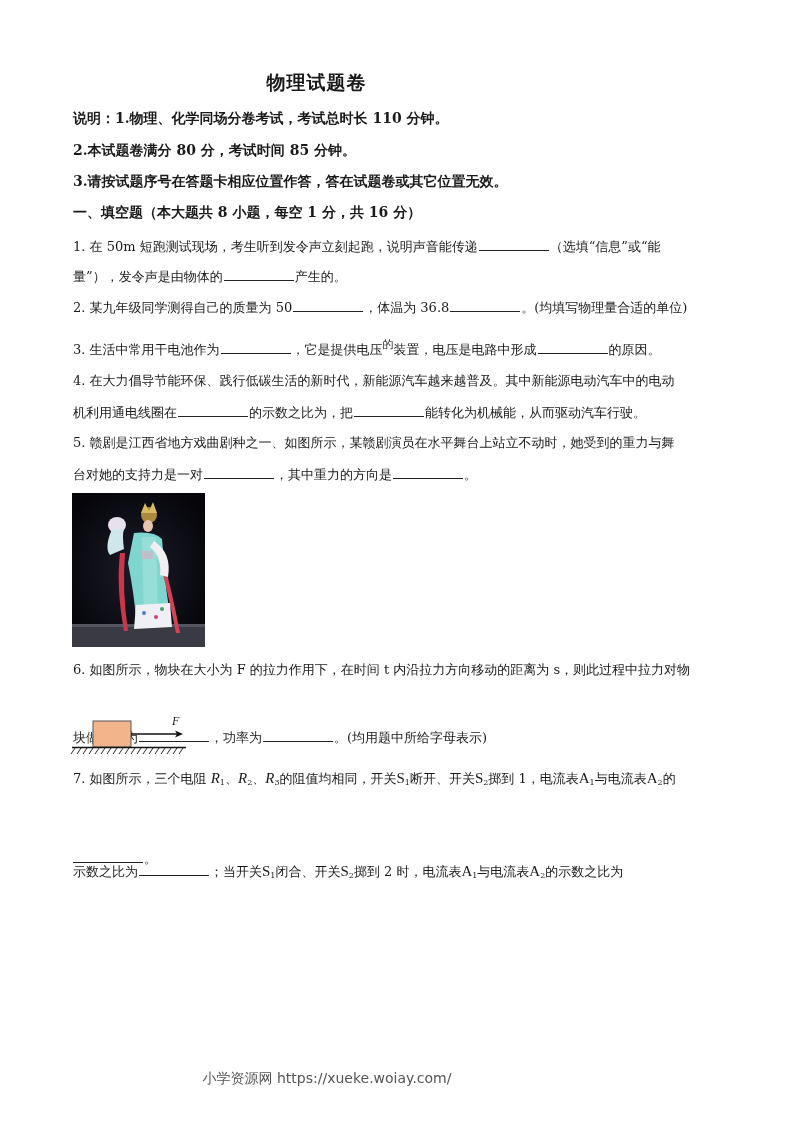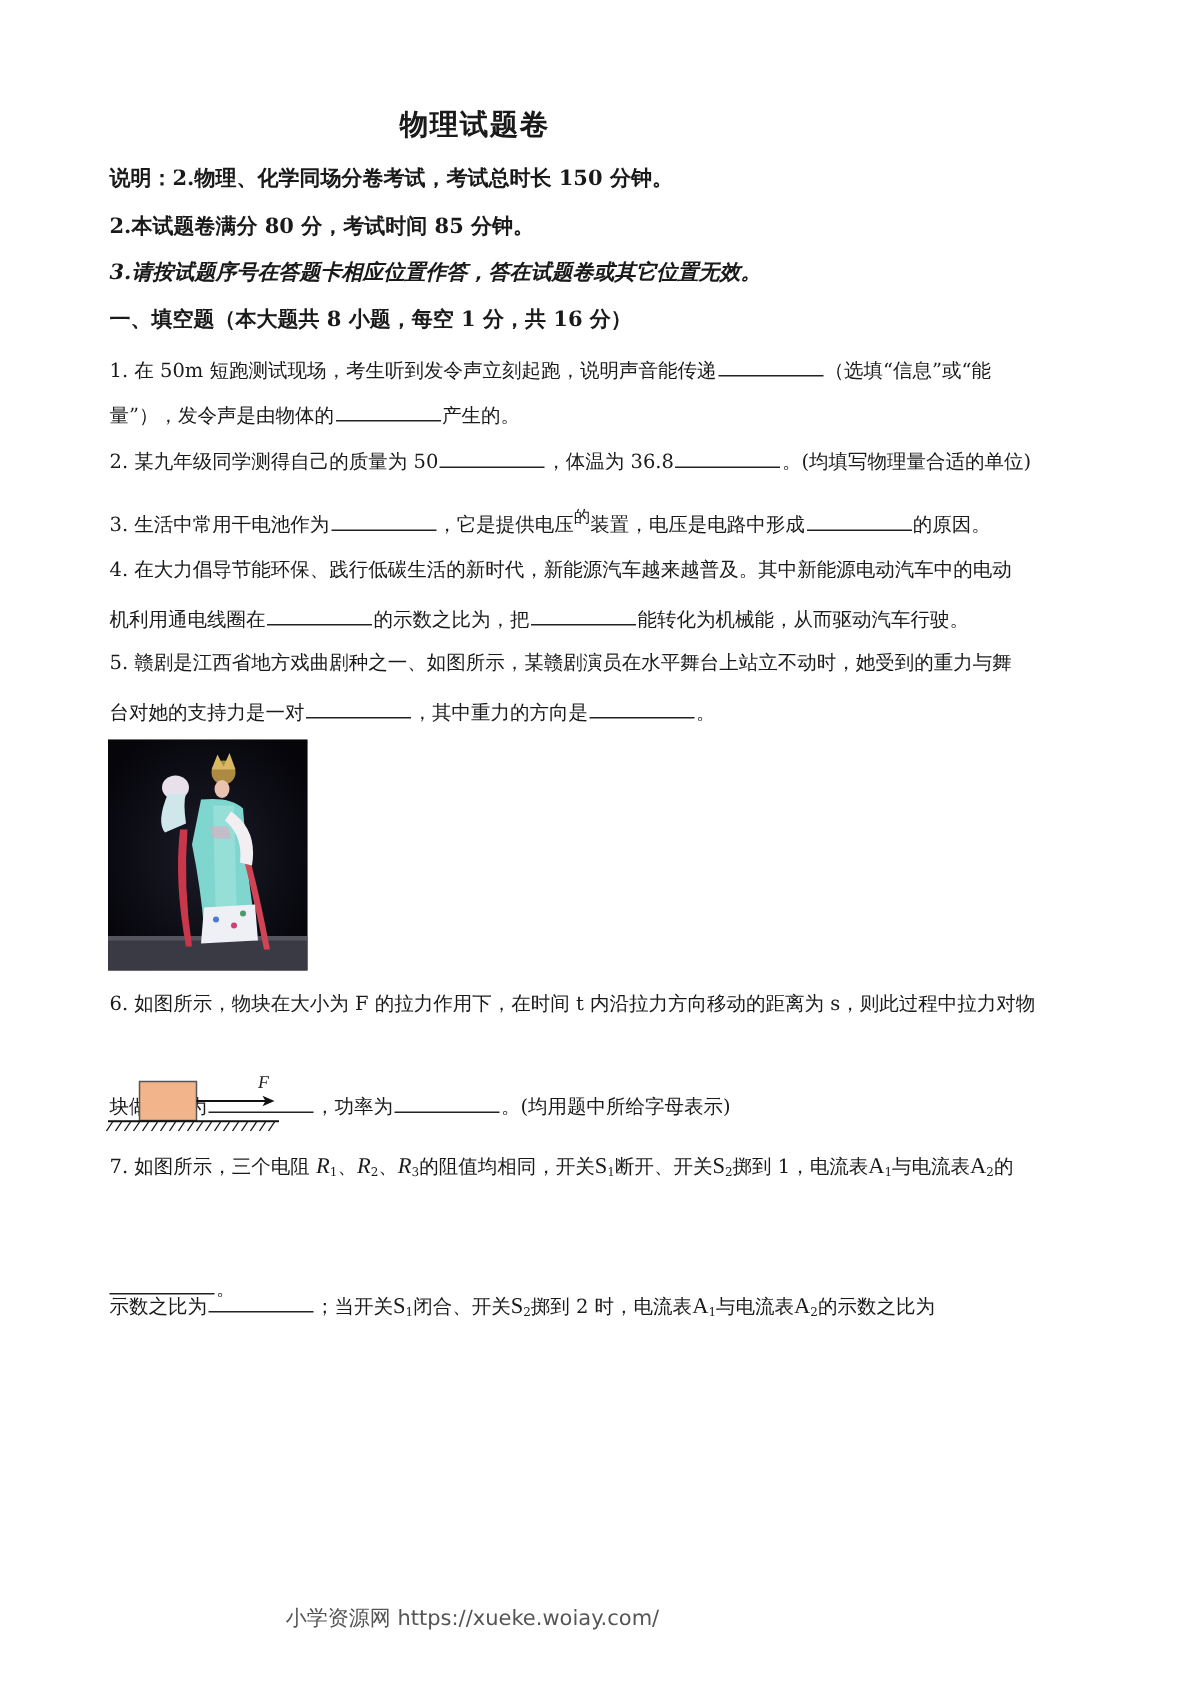--- a/index.html
+++ b/index.html
@@ -8,31 +8,31 @@
   .abs { position: absolute; }
   .title { left: 0; width: 633px; top: 70px; text-align: center; font-size: 19px; font-weight: bold; letter-spacing: 1px; }
   .bold-line { left: 73px; font-size: 14px; font-weight: bold; white-space: nowrap; }
   .q-line { left: 73px; font-size: 13px; white-space: nowrap; line-height: 18px; }
   .blank { display: inline-block; width: 70px; border-bottom: 1px solid #222; height: 14px; vertical-align: baseline; margin: 0 1px; }
   .sup { font-size: 11px; vertical-align: 6px; }
   .sym { font-family: "Liberation Serif", serif; font-size: 15px; }
   .ital { font-style: italic; }
   .sub { font-size: 8px; vertical-align: -2px; }
   .opera { left: 72px; top: 493px; width: 133px; height: 154px; background: #0a0a10; overflow: hidden; }
-  .footer { left: 0; width: 630px; top: 1070px; text-align: center; font-size: 14px; color: #555;
+  .footer { left: 12px; width: 630px; top: 1070px; text-align: center; font-size: 14px; color: #555;
             font-family: "DejaVu Sans", "Liberation Sans", sans-serif; }
 </style>
 </head>
 <body>
 
 <div class="abs title">物理试题卷</div>
 
-<div class="abs bold-line" style="top:110px;">说明：2.物理、化学同场分卷考试，考试总时长 150 分钟。</div>
+<div class="abs bold-line" style="top:110px;">说明：1.物理、化学同场分卷考试，考试总时长 110 分钟。</div>
 <div class="abs bold-line" style="top:142px;">2.本试题卷满分 80 分，考试时间 85 分钟。</div>
-<div class="abs bold-line" style="top:173px;font-style:italic;">3.请按试题序号在答题卡相应位置作答，答在试题卷或其它位置无效。</div>
+<div class="abs bold-line" style="top:173px;">3.请按试题序号在答题卡相应位置作答，答在试题卷或其它位置无效。</div>
 <div class="abs bold-line" style="top:204px;text-align:right;">一、填空题（本大题共 8 小题，每空 1 分，共 16 分）</div>
 
 <div class="abs q-line" style="top:236px;">
   <span>1. 在 50m 短跑测试现场，考生听到发令声立刻起跑，说明声音能传递</span><span class="blank"></span><span>（选填“信息”或“能</span>
 </div>
 <div class="abs q-line" style="top:266px;">
   <span>量”），发令声是由物体的</span><span class="blank"></span><span>产生的。</span>
 </div>
 
 <div class="abs q-line" style="top:297px;">

